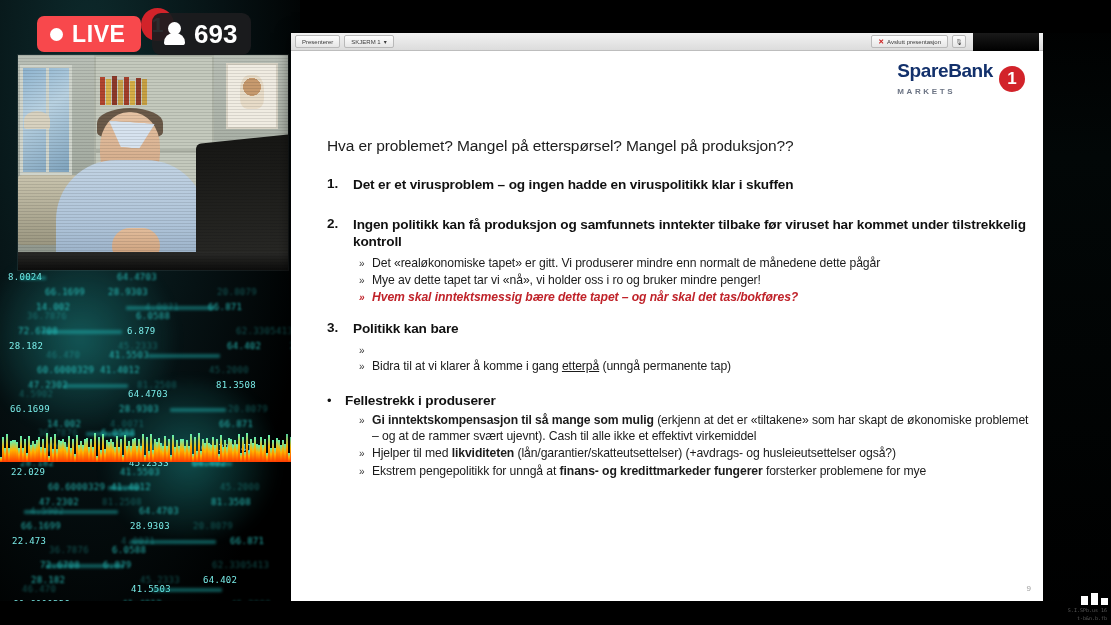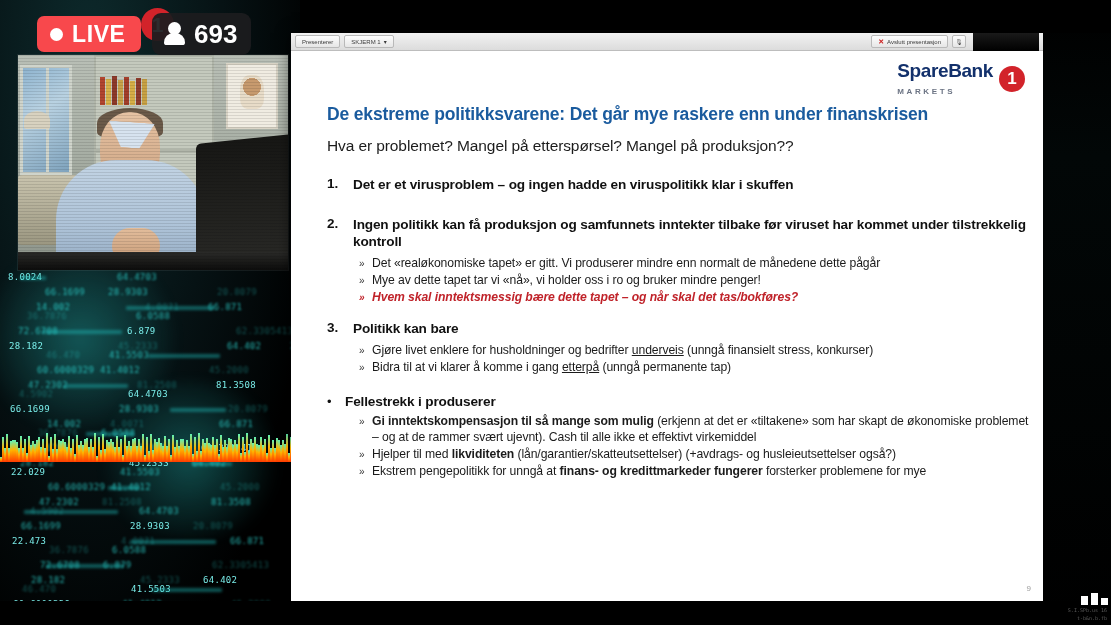--- a/index.html
+++ b/index.html
@@ -570,21 +570,20 @@
     <div class="slide">
 
       <div class="logo">
         <span class="logo-txt">
           <span class="logo-main">SpareBank</span>
           <span class="logo-sub">MARKETS</span>
         </span>
         <span class="logo-one">1</span>
       </div>
 
-      <div class="s-title">De ekstreme politikksvarene: Det går mye raskere enn under finanskrisen</div>
       <div class="s-sub">Hva er problemet? Mangel på etterspørsel? Mangel på produksjon??</div>
 
       <div class="body">
 
         <div class="num-item">
           <span class="num-idx">1.</span>
           <span class="num-txt">Det er et virusproblem – og ingen hadde en viruspolitikk klar i skuffen</span>
         </div>
 
         <div class="gap-lg"></div>
@@ -610,21 +609,20 @@
 
         <div class="gap-md"></div>
 
         <div class="num-item">
           <span class="num-idx">3.</span>
           <span class="num-txt">Politikk kan bare</span>
         </div>
         <div class="subs">
           <div class="sub-item">
             <span class="sub-mark">»</span>
-            <span class="sub-txt" id="s3a">Gjøre livet enklere for husholdninger og bedrifter <u>underveis</u> (unngå finansielt stress, konkurser)</span>
           </div>
           <div class="sub-item">
             <span class="sub-mark">»</span>
             <span class="sub-txt" id="s3b">Bidra til at vi klarer å komme i gang <u>etterpå</u> (unngå permanente tap)</span>
           </div>
         </div>
 
         <div class="gap-md"></div>
 
         <div class="dot-item">

